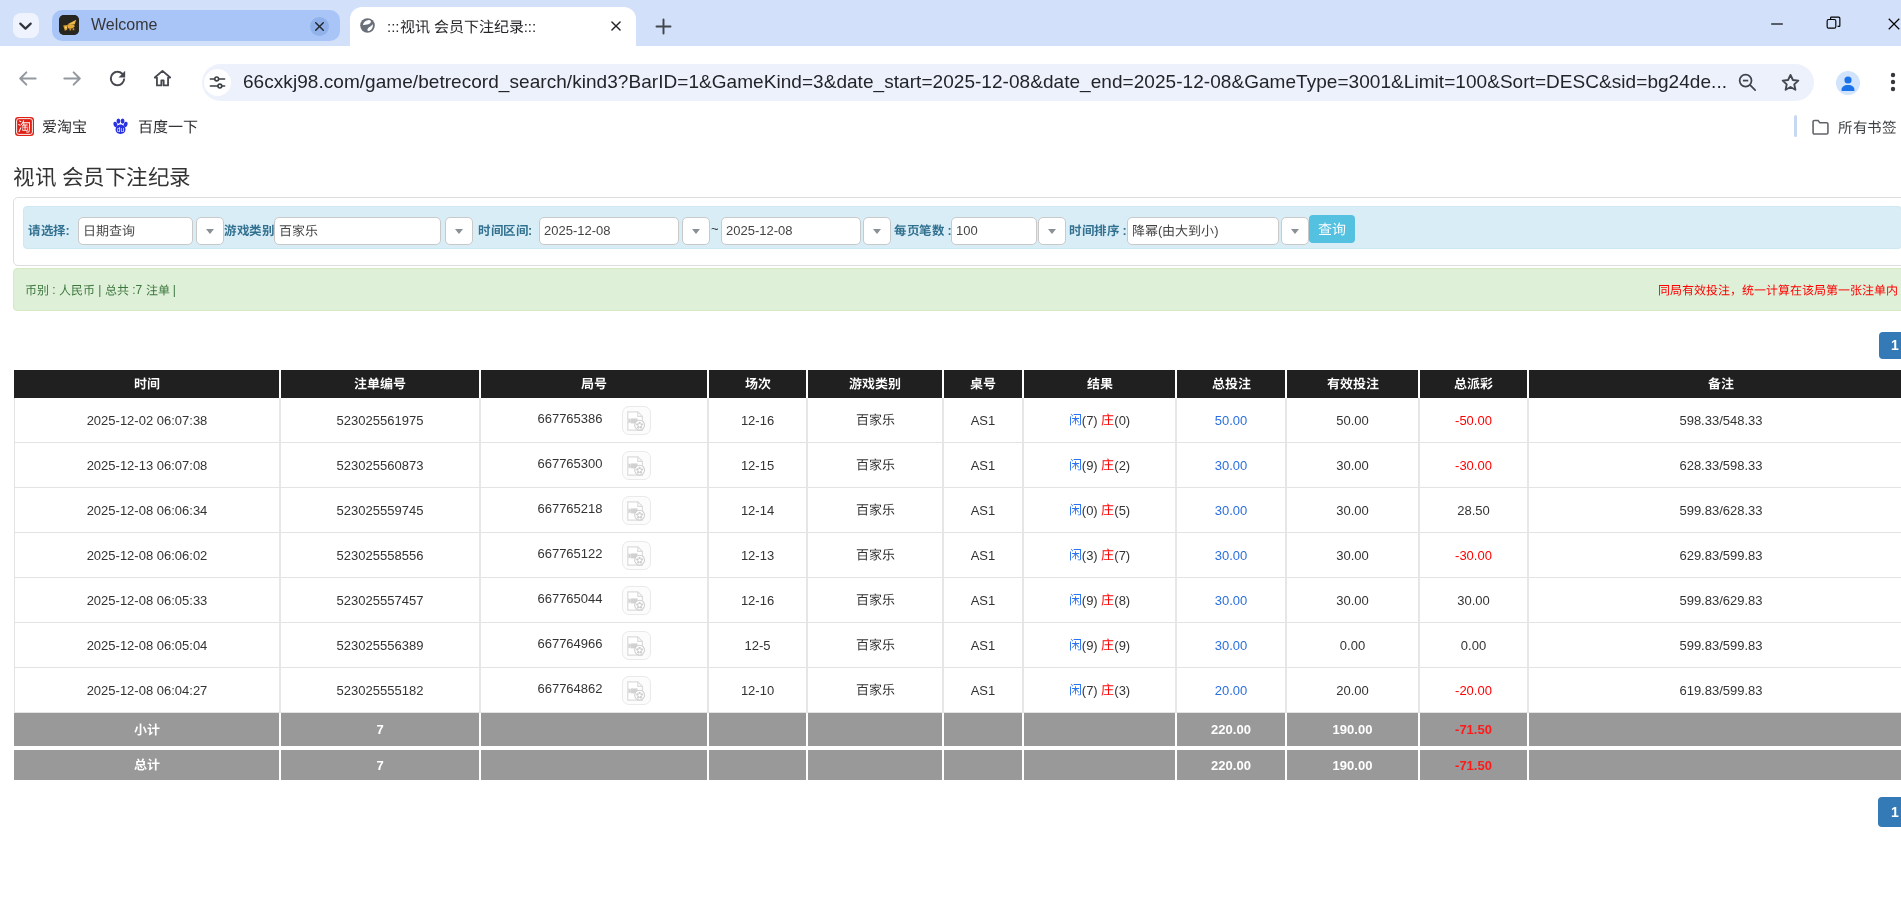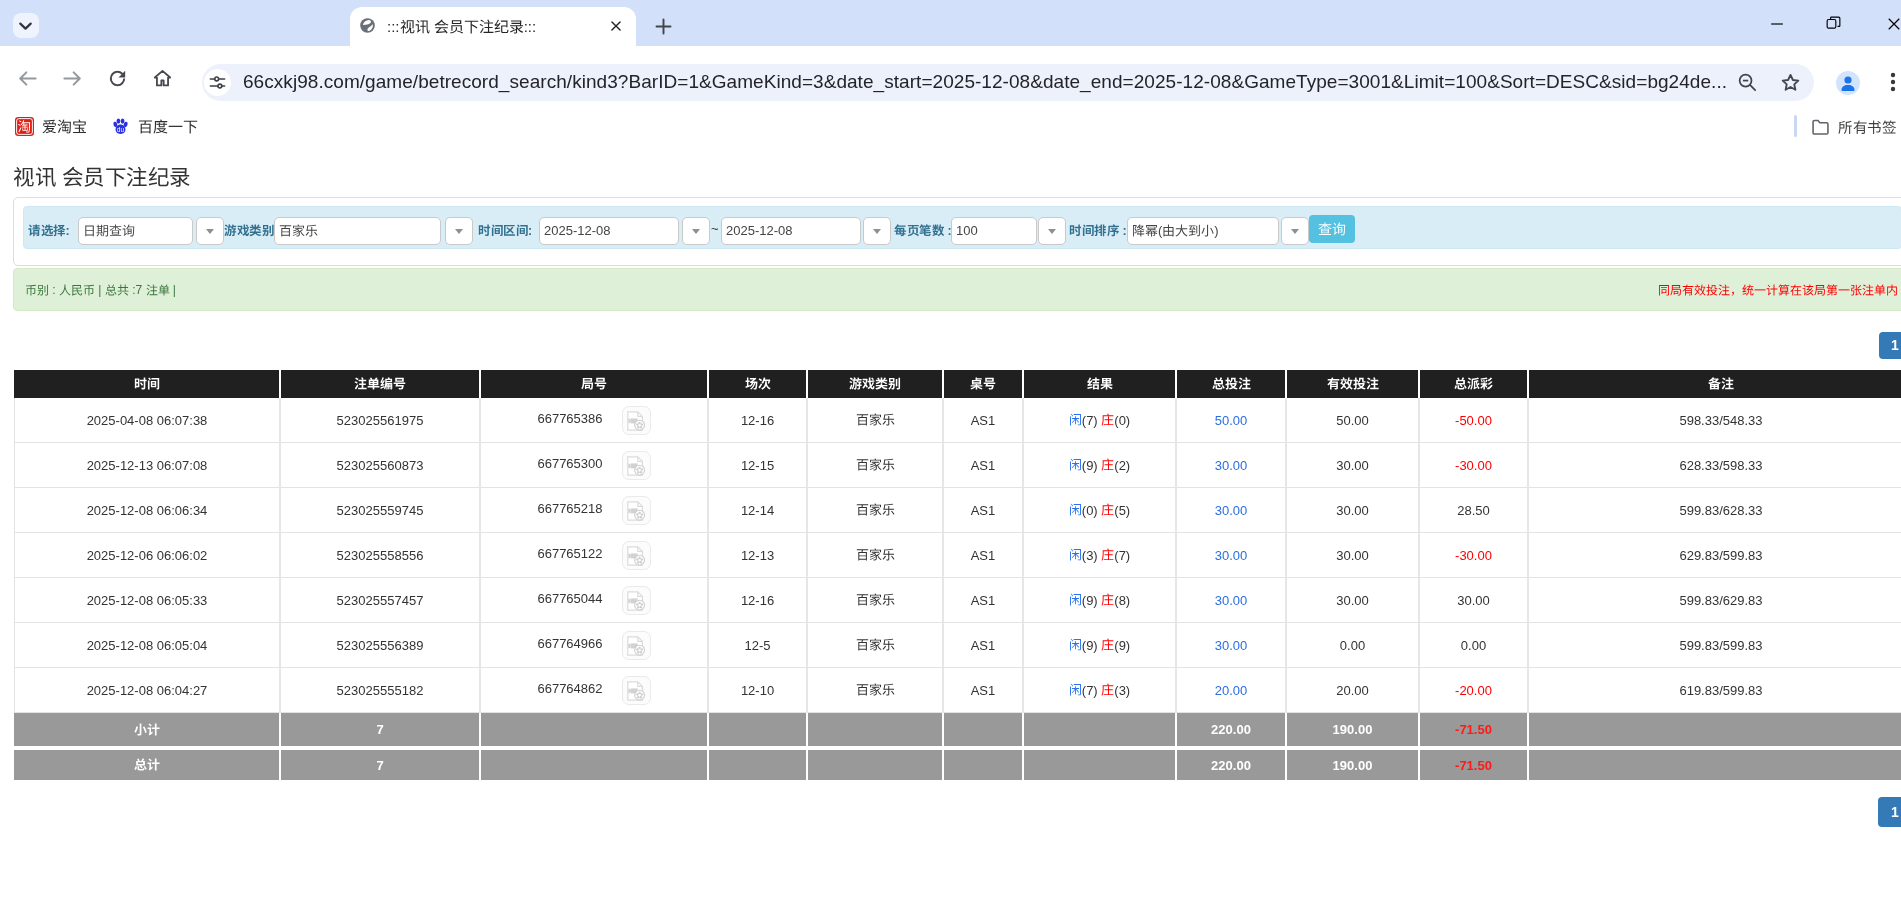--- a/index.html
+++ b/index.html
@@ -151,20 +151,34 @@
 <path id="r95f2" d="M81 269V959H153V269ZM120 84C174 140 238 219 265 270L326 228C296 178 232 102 176 49ZM357 83V153H846V851C846 869 840 875 821 876C801 876 734 877 665 875C676 895 688 929 692 950C782 950 841 949 874 936C908 924 919 900 919 851V83ZM466 258V394H235V458H435C382 564 298 662 211 713C226 726 248 751 259 767C337 714 412 625 466 524V874H534V523C606 598 678 683 718 741L773 696C728 632 642 537 561 458H780V394H534V258Z"></path>
 <path id="r964d" d="M784 188C753 233 711 273 663 307C618 275 581 238 553 197L561 188ZM581 40C540 115 465 206 361 273C377 284 399 308 410 324C447 298 480 271 509 242C537 279 569 313 606 344C528 389 438 422 348 442C361 457 379 484 386 502C484 477 580 439 664 387C739 436 826 472 920 493C930 474 950 446 966 432C878 415 794 385 723 346C792 292 849 227 886 147L839 124L827 127H609C626 103 642 78 656 54ZM411 538V604H643V740H474L502 642L434 633C421 689 400 759 382 806H643V960H716V806H943V740H716V604H912V538H716V461H643V538ZM78 81V958H145V149H279C254 216 222 304 189 375C270 455 291 523 292 578C292 610 286 638 268 648C260 655 248 657 234 658C217 659 195 659 170 656C182 676 189 704 190 723C214 724 240 724 262 721C284 719 302 713 317 703C346 682 359 639 359 585C359 522 340 450 259 367C297 287 337 190 369 108L320 78L309 81Z"></path>
 <path id="rff0c" d="M157 987C262 950 330 868 330 760C330 690 300 645 245 645C204 645 169 670 169 717C169 764 203 788 244 788L261 786C256 855 212 902 135 934Z"></path>
 </defs>
   </svg>
 <div id="w">
 <div id="strip">
  <div id="chev"><svg viewBox="0 0 24 24" width="25" height="25" style="margin:0">
           <path d="M7 10.2l5 4.8 5-4.8" fill="none" stroke="#30333a" stroke-width="2.1" stroke-linecap="round" stroke-linejoin="round"></path>
         </svg></div>
+ <div id="tab1">
+   <div class="fav"><svg viewBox="0 0 20 20" width="20" height="20">
+            <rect x="0" y="0" width="20" height="20" rx="4.5" fill="#27251f"></rect>
+            <path d="M8.6 9.2L17.2 4.8l-1.6 4.6z" fill="#efba4e"></path>
+            <path d="M8.3 9.8c2.6-1.4 6.4-.6 7.6 1.5-1.2 2-4.4 2.9-6.9 2z" fill="#e3a93c"></path>
+            <path d="M4.2 10.6l4.4-.7-.5 4.8-2.2 1z" fill="#d9a336"></path>
+            <path d="M10.5 13.5h1.6v2h-1.6zM13.6 13.3h1.7v2h-1.7z" fill="#c8912c"></path>
+            <circle cx="7" cy="12.6" r="1" fill="#f5d98a"></circle>
+          </svg></div>
+   <span class="tt">Welcome</span>
+   <div class="cls"><svg viewBox="0 0 24 24" width="13" height="13" style="margin-top:3px">
+            <path d="M5 5l14 14M19 5L5 19" stroke="#23252a" stroke-width="2.6" stroke-linecap="round"></path>
+          </svg></div>
+ </div>
  <div id="tab2">
    <div class="fav"><svg viewBox="0 0 20 20" width="17" height="17">
             <circle cx="10" cy="10" r="8.6" fill="#697079"></circle>
             <path d="M4.6 9.3C5.2 6 8 3.6 11.6 3.5c2 .1 3 1.6 2.2 3-.7 1.2-2.3 1.9-4.1 2.3-1.8.4-3.7.7-5.1.5z" fill="#fff"></path>
             <path d="M16.1 8.3c.9 3-.5 6.3-3.6 7.8-1.6.8-2.9 0-2.6-1.5.3-1.3 1.5-2.4 3-3.2 1.2-.6 2.4-1.6 3.2-3.1z" fill="#fff"></path>
           </svg></div>
    <span class="tt">:::<svg class="c" viewBox="0 0 1000 1000">
             <use href="#r89c6"></use>
           </svg><svg class="c" viewBox="0 0 1000 1000">
             <use href="#r8baf"></use>
@@ -547,21 +561,21 @@
               </svg><svg class="c" viewBox="0 0 1000 1000">
                 <use href="#b5f69"></use>
               </svg></th>
             <th><svg class="c" viewBox="0 0 1000 1000">
                 <use href="#b5907"></use>
               </svg><svg class="c" viewBox="0 0 1000 1000">
                 <use href="#b6ce8"></use>
               </svg></th>
           </tr>
  <tr>
-            <td>2025-04-08 06:07:38</td>
+            <td>2025-12-02 06:07:38</td>
             <td>523025561975</td>
             <td><span class="gno">667765386</span><span class="vbtn"><svg viewBox="0 0 22 22" width="22" height="22">
 <path d="M2.8 1.8h10l4.6 4.6V20.2H2.8z" fill="#fff" stroke="#dbdbdb" stroke-width="1.2"></path>
 <path d="M12.8 1.8v4.6h4.6" fill="none" stroke="#dbdbdb" stroke-width="1.2"></path>
 <path d="M5.6 8.4h7v5h-7z" fill="#d2d2d2"></path>
                   <path d="M5.6 9.6L3.4 8.3v5.2l2.2-1.3z" fill="#d2d2d2"></path>
 <circle cx="14.6" cy="15.2" r="4.9" fill="#fff" stroke="#cecece" stroke-width="1.1"></circle>
 <circle cx="14.6" cy="12.9" r="1.2" fill="#cecece"></circle>
                   <circle cx="12.4" cy="14.5" r="1.2" fill="#cecece"></circle>
 <circle cx="16.8" cy="14.5" r="1.2" fill="#cecece"></circle>
@@ -649,21 +663,21 @@
                   <use href="#r95f2"></use>
                 </svg></span>(0) <span class="zh"><svg class="c" viewBox="0 0 1000 1000">
                   <use href="#r5e84"></use>
                 </svg></span>(5)</td>
             <td class="lk">30.00</td>
             <td>30.00</td>
             <td>28.50</td>
             <td>599.83/628.33</td>
           </tr>
 <tr>
-            <td>2025-12-06 06:06:02</td>
+            <td>2025-12-08 06:06:02</td>
             <td>523025558556</td>
             <td><span class="gno">667765122</span><span class="vbtn"><svg viewBox="0 0 22 22" width="22" height="22">
 <path d="M2.8 1.8h10l4.6 4.6V20.2H2.8z" fill="#fff" stroke="#dbdbdb" stroke-width="1.2"></path>
 <path d="M12.8 1.8v4.6h4.6" fill="none" stroke="#dbdbdb" stroke-width="1.2"></path>
 <path d="M5.6 8.4h7v5h-7z" fill="#d2d2d2"></path>
                   <path d="M5.6 9.6L3.4 8.3v5.2l2.2-1.3z" fill="#d2d2d2"></path>
 <circle cx="14.6" cy="15.2" r="4.9" fill="#fff" stroke="#cecece" stroke-width="1.1"></circle>
 <circle cx="14.6" cy="12.9" r="1.2" fill="#cecece"></circle>
                   <circle cx="12.4" cy="14.5" r="1.2" fill="#cecece"></circle>
 <circle cx="16.8" cy="14.5" r="1.2" fill="#cecece"></circle>

